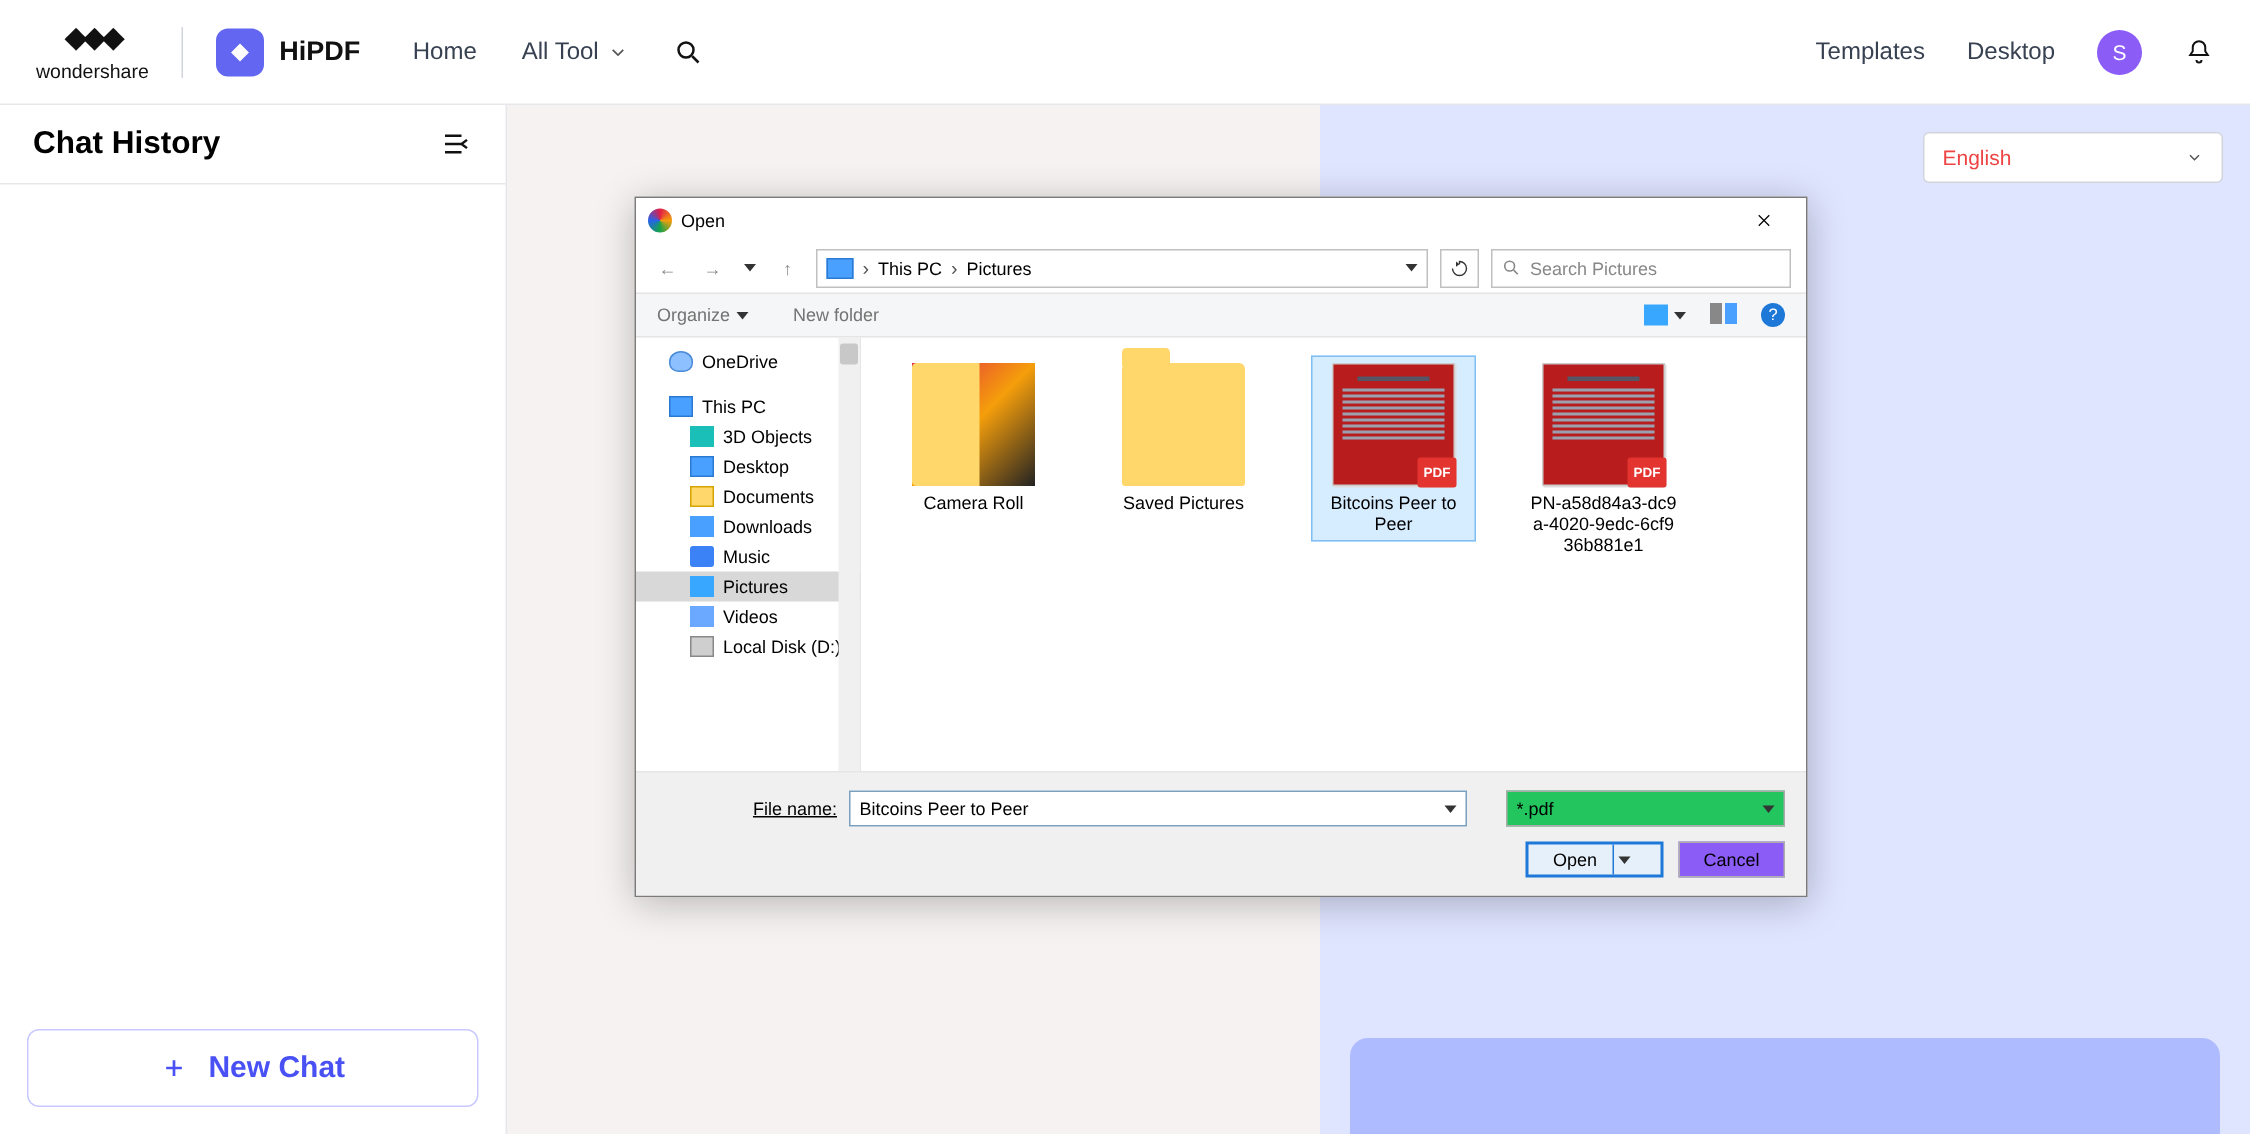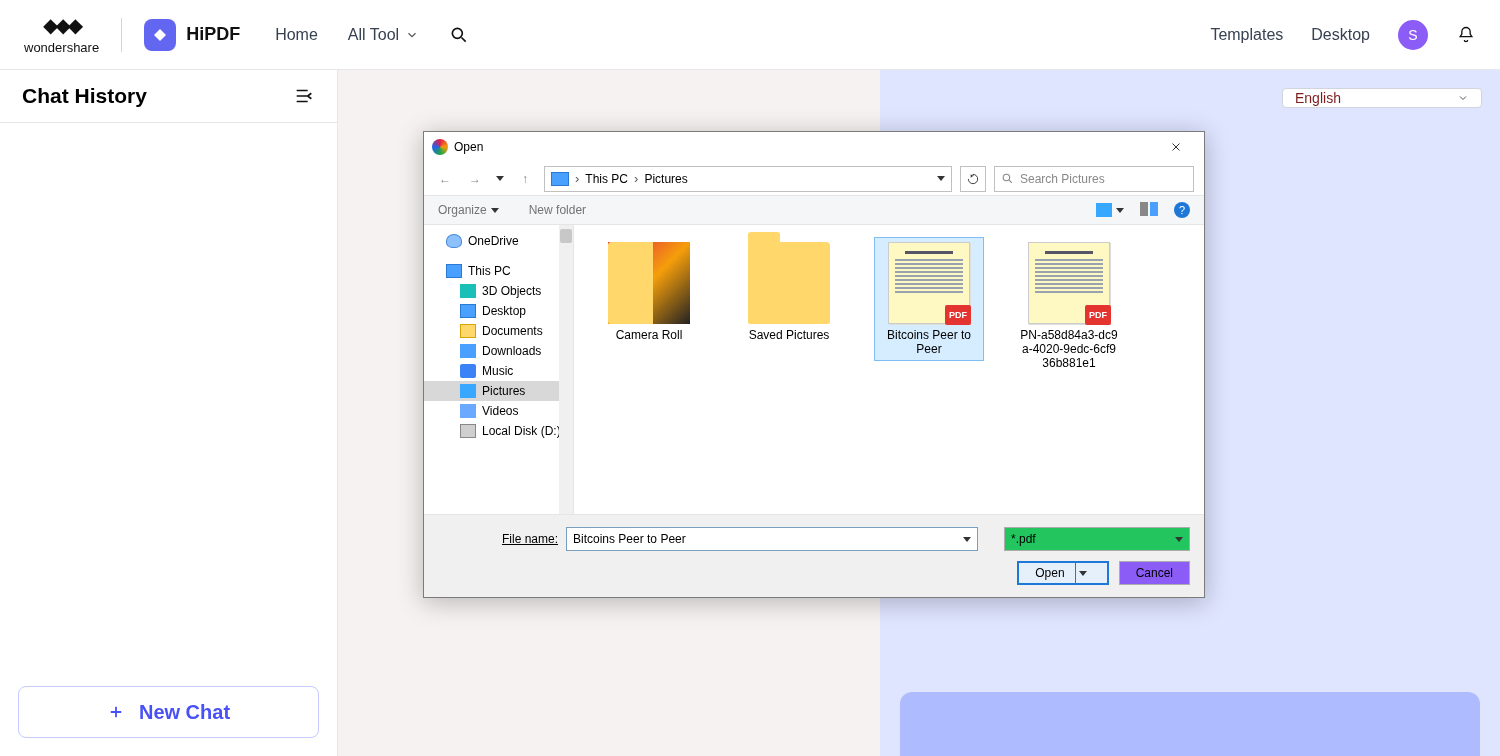--- a/index.html
+++ b/index.html
@@ -23,21 +23,21 @@
   
   .main { display: flex; height: calc(756px - 70px); }
   .sidebar-left { width: 338px; border-right: 1px solid #e5e7eb; display: flex; flex-direction: column; }
   .chat-hist { display: flex; align-items: center; justify-content: space-between; padding: 14px 22px; border-bottom: 1px solid #e5e7eb; }
   .chat-hist h2 { font-size: 21px; font-weight: 700; }
   .new-chat-wrap { margin-top: auto; padding: 18px; }
   .new-chat { width: 100%; height: 52px; border: 1px solid #c7c9ff; border-radius: 8px; background: #fff; color: #4951f5; font-size: 20px; font-weight: 600; display: flex; align-items: center; justify-content: center; gap: 14px; cursor: pointer; }
 
   .content { flex: 1; position: relative; background: #f5f2f1; }
   .blue-panel { position: absolute; top: 0; right: 0; bottom: 0; width: 620px; background: #dfe4ff; }
-  .lang-select { position: absolute; top: 18px; right: 18px; width: 200px; height: 20px; background: #fff; border: 1px solid #d1d5db; border-radius: 4px; display: flex; align-items: center; justify-content: space-between; padding: 0 12px; font-size: 14px; color: #7f1d1d; }
+  .lang-select { position: absolute; top: 18px; right: 18px; width: 200px; height: 34px; background: #fff; border: 1px solid #d1d5db; border-radius: 4px; display: flex; align-items: center; justify-content: space-between; padding: 0 12px; font-size: 14px; color: #ef4444; }
   .blue-bar { position: absolute; bottom: 0; left: 20px; right: 20px; height: 64px; background: #aebbff; border-radius: 12px 12px 0 0; }
 
   
   .dialog { position: absolute; left: 423px; top: 131px; width: 782px; height: 467px; background: #fff; border: 1px solid #7b7b7b; box-shadow: 0 4px 24px rgba(0,0,0,.25); font-family: "Segoe UI", Tahoma, sans-serif; font-size: 12px; color: #000; display: flex; flex-direction: column; }
   .dlg-title { height: 30px; display: flex; align-items: center; padding: 0 8px; }
   .dlg-title-icon { width: 16px; height: 16px; margin-right: 6px; border-radius: 50%; background: conic-gradient(#e11d48,#f59e0b,#16a34a,#2563eb,#e11d48); }
   .dlg-title-text { font-size: 12px; }
   .dlg-close { margin-left: auto; width: 40px; height: 24px; display: flex; align-items: center; justify-content: center; cursor: pointer; }
 
   .dlg-nav { height: 33px; display: flex; align-items: center; padding: 0 10px; gap: 8px; }
@@ -72,21 +72,21 @@
   .ic-down { background: #4aa0ff; }
 
   .files { flex: 1; display: flex; padding: 12px 20px; gap: 30px; align-items: flex-start; }
   .file { width: 110px; display: flex; flex-direction: column; align-items: center; text-align: center; gap: 4px; font-size: 12px; padding: 4px; border: 1px solid transparent; }
   .file.selected { background: #d6ecff; border: 1px solid #7fbef2; }
   .thumb { width: 82px; height: 82px; position: relative; }
   .thumb.folder { background: #ffd76a; border-radius: 4px 4px 2px 2px; position: relative; }
   .thumb.folder::before { content: ""; position: absolute; top: -10px; left: 0; width: 32px; height: 12px; background: #ffd76a; border-radius: 3px 3px 0 0; }
   .thumb.camroll { background: linear-gradient(135deg,#e11d48,#f59e0b,#222); }
   .thumb.camroll::after { content: ""; position: absolute; inset: 0 45% 0 0; background: #ffd76a; border-radius: 3px 0 0 3px; }
-  .thumb.doc { background: #fef9c3; border: 1px solid #ccc; box-shadow: 1px 1px 0 #ddd; display: flex; flex-direction: column; padding: 8px 6px; gap: 2px; }
+  .thumb.doc { background: #b91c1c; border: 1px solid #ccc; box-shadow: 1px 1px 0 #ddd; display: flex; flex-direction: column; padding: 8px 6px; gap: 2px; }
   .docline { height: 2px; background: #9aa2b1; }
   .docline.t { height: 3px; width: 70%; margin: 0 auto 3px; background: #556; }
   .pdf-badge { position: absolute; right: -2px; bottom: -2px; width: 26px; height: 20px; background: #e3342f; color: #fff; font-size: 9px; font-weight: 700; display: flex; align-items: center; justify-content: center; border-radius: 2px; }
 
   .dlg-footer { border-top: 1px solid #e5e5e5; background: #f0f0f0; padding: 12px 14px; display: flex; flex-direction: column; gap: 10px; }
   .fn-row { display: flex; align-items: center; gap: 8px; }
   .fn-label { width: 120px; text-align: right; text-decoration: underline; }
   .fn-input { flex: 1; height: 24px; border: 1px solid #7a9fbf; background: #fff; padding: 0 6px; display: flex; align-items: center; justify-content: space-between; font-size: 12px; }
   .ftype { width: 186px; height: 24px; border: 1px solid #ababab; background: #22c55e; padding: 0 6px; display: flex; align-items: center; justify-content: space-between; font-size: 12px; }
   .btn-row { display: flex; justify-content: flex-end; gap: 10px; }

